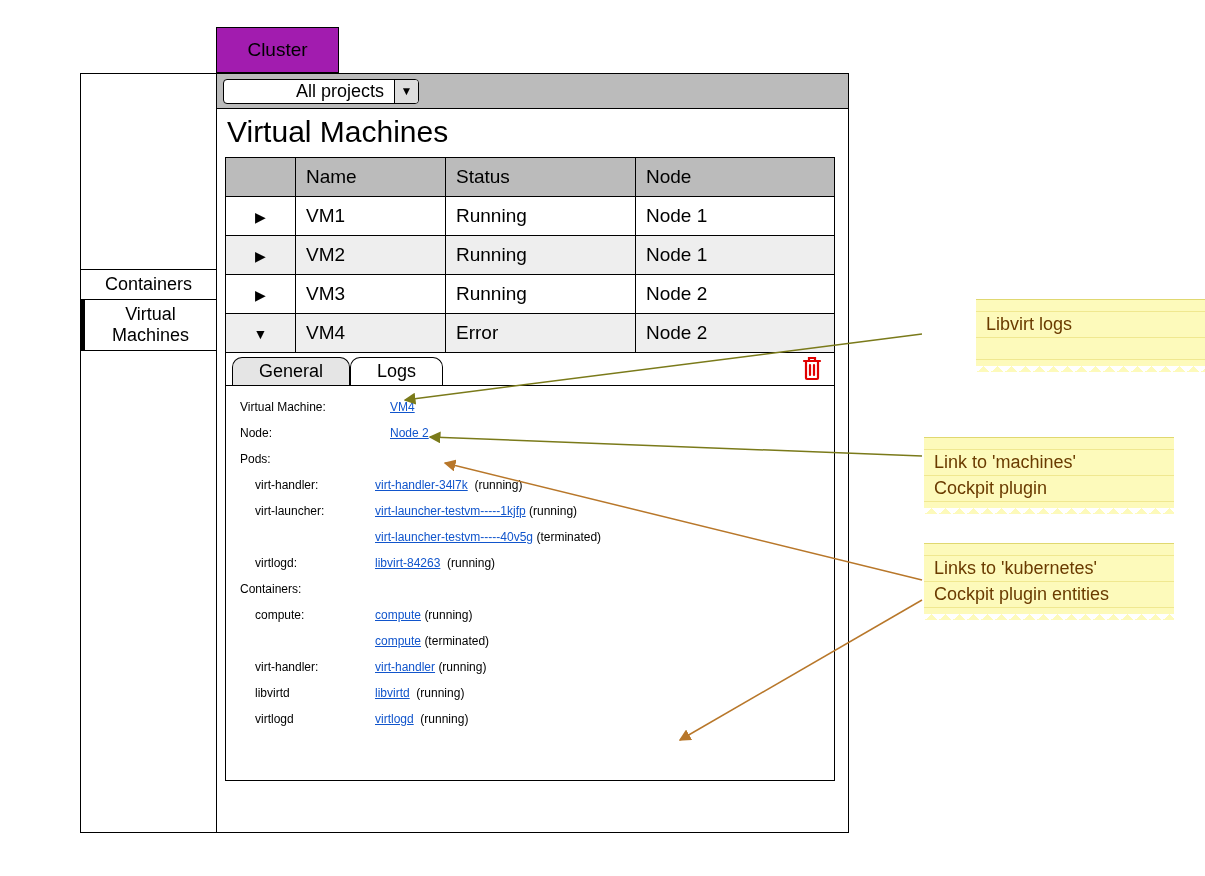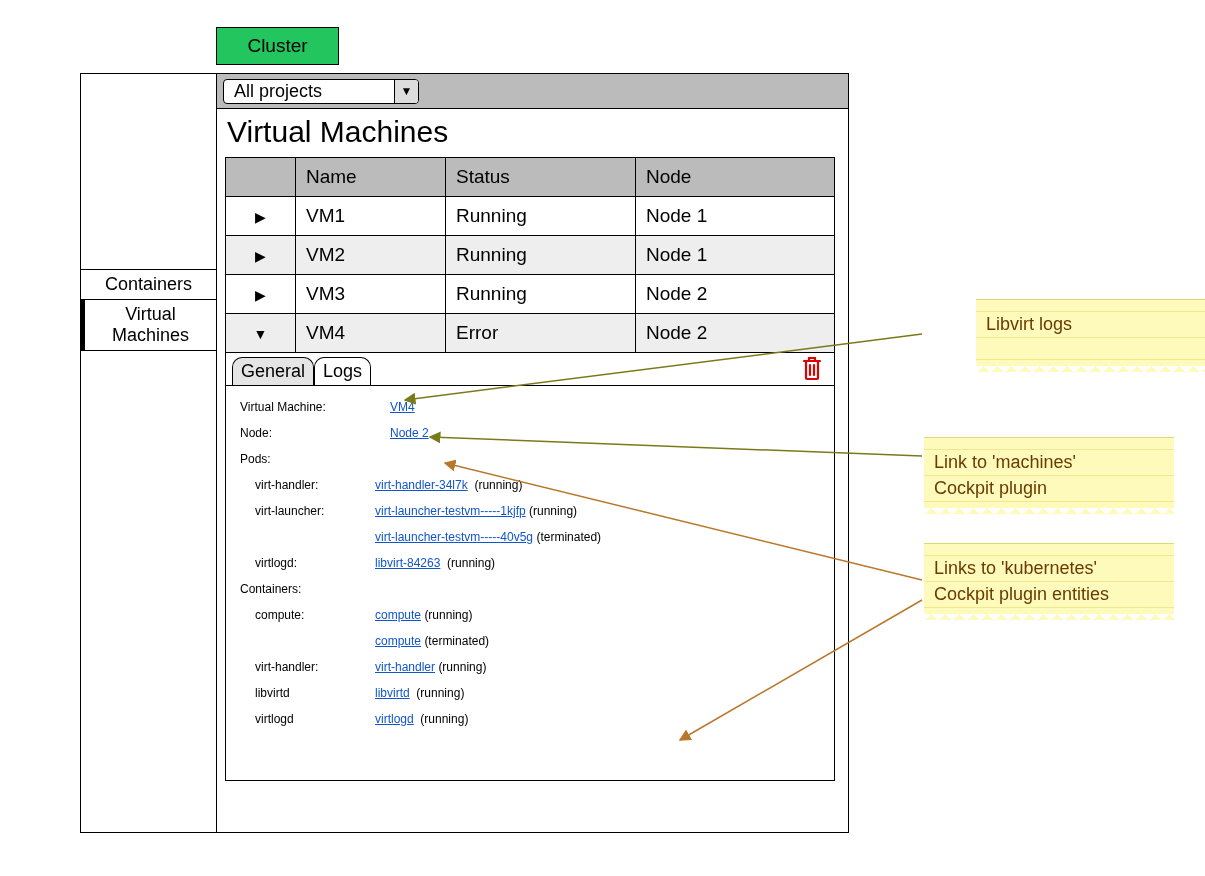--- a/index.html
+++ b/index.html
@@ -11,23 +11,23 @@
     background: #fff;
     position: relative;
     width: 1205px;
     height: 876px;
   }
   .tab-cluster {
     position: absolute;
     left: 216px;
     top: 27px;
     width: 123px;
-    height: 38px;
-    border: 1px solid #000;
-    background: #22c55e;
+    height: 46px;
+    border: 1px solid #000;
+    background: #a21caf;
     display: flex;
     align-items: center;
     justify-content: center;
     font-size: 19px;
   }
   .frame {
     position: absolute;
     left: 80px;
     top: 73px;
     width: 769px;
@@ -73,20 +73,21 @@
     padding: 0 6px;
   }
   .project-select {
     display: flex;
     align-items: center;
     height: 25px;
     border: 1px solid #000;
     background: #fff;
     border-radius: 4px;
     overflow: hidden;
+    text-align: right;
   }
   .project-select .sel-text {
     padding: 0 10px;
     width: 170px;
     font-size: 18px;
   }
   .project-select .sel-btn {
     width: 24px;
     height: 100%;
     border-left: 1px solid #000;
@@ -131,21 +132,21 @@
     align-items: flex-end;
     padding: 3px 6px 0 6px;
     position: relative;
     height: 32px;
   }
   .dtab {
     border: 1px solid #000;
     border-bottom: none;
     border-top-left-radius: 10px;
     border-top-right-radius: 10px;
-    padding: 3px 8px;
+    padding: 3px 26px;
     font-size: 18px;
     margin-right: 0;
     background: #fff;
     cursor: pointer;
   }
   .dtab.active { background: #e5e5e5; }
   .trash-icon {
     position: absolute;
     right: 10px;
     top: 2px;

